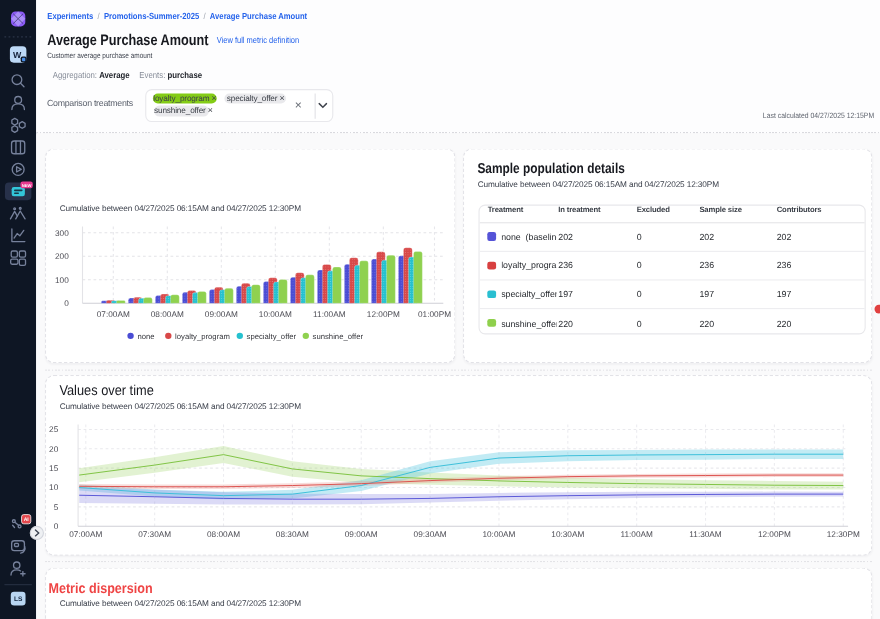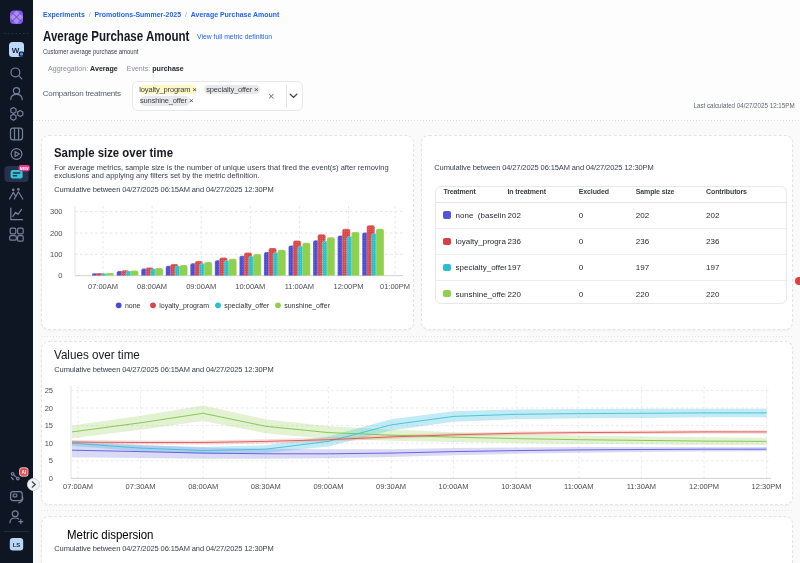--- a/index.html
+++ b/index.html
@@ -93,21 +93,21 @@
 <text x="16.5" y="546.6" text-anchor="middle" font-size="6" font-weight="bold" fill="#14273f">LS</text>
 </svg>
 <div id="header">
 <div class="t" style="left:9.6px;top:9.7px;font-size:8px;font-weight:bold;"><span class="sqz" style="transform:scaleX(0.87)"><span class="blue">Experiments</span><span style="color:#9aa0ab;font-weight:normal">&nbsp;&nbsp;/&nbsp;&nbsp;</span><span class="blue">Promotions-Summer-2025</span><span style="color:#9aa0ab;font-weight:normal">&nbsp;&nbsp;/&nbsp;&nbsp;</span><span class="blue">Average Purchase Amount</span></span></div>
 <div class="t" style="left:9.5px;top:27.7px;font-size:14px;font-weight:bold;color:#17191f"><span class="sqz" style="transform:scaleX(0.823)">Average Purchase Amount</span></div>
 <div class="t" style="left:164px;top:32.4px;font-size:8px;font-weight:normal;"><span class="sqz blue" style="transform:scaleX(0.853)">View full metric definition</span></div>
 <div class="t" style="left:9.8px;top:47.6px;font-size:7px;color:#3c414c"><span class="sqz" style="transform:scaleX(0.84)">Customer average purchase amount</span></div>
 <div class="t" style="left:15px;top:64.4px;font-size:8px;color:#878d99"><span class="sqz" style="transform:scaleX(0.885)">Aggregation:&nbsp;<span style="color:#22252c;font-weight:bold">Average</span><span style="display:inline-block;width:10px"></span>Events:&nbsp;<span style="color:#22252c;font-weight:bold">purchase</span></span></div>
 <div class="t" style="left:9.7px;top:89.3px;font-size:8px;letter-spacing:-0.03em;color:#5b616d">Comparison treatments</div>
 <div class="abs" style="left:99px;top:80.5px;width:170.5px;height:30.5px;background:#fff;border:1px solid #e8e8ec;border-radius:6px">
-      <div class="abs" style="left:6.3px;top:3px;width:57.5px;height:9.8px;background:#fef9c3;border-radius:5px;font-size:7.5px;color:#3c4048;text-align:center;line-height:9.8px;letter-spacing:-0.02em">loyalty_program&nbsp;<span style="font-size:8px">×</span></div>
+      <div class="abs" style="left:6.3px;top:3px;width:57.5px;height:9.8px;background:#84cc16;border-radius:5px;font-size:7.5px;color:#3c4048;text-align:center;line-height:9.8px;letter-spacing:-0.02em">loyalty_program&nbsp;<span style="font-size:8px">×</span></div>
       <div class="abs" style="left:71.3px;top:3px;width:56.2px;height:9.8px;background:#e9e9ec;border-radius:5px;font-size:7.5px;color:#3c4048;text-align:center;line-height:9.8px;letter-spacing:-0.02em">specialty_offer&nbsp;<span style="font-size:8px">×</span></div>
       <div class="abs" style="left:7px;top:14.5px;width:50px;height:9.8px;background:#e9e9ec;border-radius:5px;font-size:7.5px;color:#3c4048;text-align:center;line-height:9.8px;letter-spacing:-0.02em">sunshine_offer&nbsp;<span style="font-size:8px">×</span></div>
       <div class="abs" style="left:135px;top:8px;font-size:11px;color:#6b7078">×</div>
       <div class="abs" style="left:152.5px;top:3.5px;width:1px;height:23px;background:#e2e2e6"></div>
       <svg style="position:absolute;left:156px;top:11px" width="9" height="6" viewBox="0 0 9 6">
         <path d="M1.2,1.2 L4.5,4.4 L7.8,1.2" stroke="#3f434c" stroke-width="1.3" fill="none" stroke-linecap="round"></path>
       </svg>
     </div>
 <div class="t" style="right:6.5px;top:102.3px;font-size:7px;color:#5f646e"><span class="sqz" style="transform:scaleX(0.89);transform-origin:100% 50%">Last calculated 04/27/2025 12:15PM</span></div>
 <div class="dash" style="left:0;top:120px;width:767px"></div>
@@ -202,25 +202,24 @@
 <path d="M333.95,139.70 L333.95,94.69 Q333.95,92.69 335.95,92.69 L339.95,92.69 Q341.95,92.69 341.95,94.69 L341.95,139.70 Z" fill="#8fd14f" stroke="#ffffff" stroke-width="0.35" stroke-opacity="0.65"></path>
 <circle cx="76.7" cy="169.3" r="2.9" fill="#4a4cd4"></circle>
 <text x="82.9" y="172" font-size="7" fill="#33343a">none</text>
 <circle cx="111.0" cy="169.3" r="2.9" fill="#d84848"></circle>
 <text x="117.2" y="172" font-size="7" fill="#33343a">loyalty_program</text>
 <circle cx="176.0" cy="169.3" r="2.9" fill="#25c1cf"></circle>
 <text x="182.2" y="172" font-size="7" fill="#33343a">specialty_offer</text>
 <circle cx="236.0" cy="169.3" r="2.9" fill="#8fd14f"></circle>
 <text x="242.2" y="172" font-size="7" fill="#33343a">sunshine_offer</text>
 </svg>
-<div class="t" style="left:12.3px;top:9.2px;font-size:13px;font-weight:bold;color:#17191f"><span class="sqz" style="transform:scaleX(0.876)">Sample size over time</span></div>
-<div class="abs" style="left:12.3px;top:28px;width:347px;font-size:7.5px;line-height:8.1px;color:#3c414c">For average metrics, sample size is the number of unique users that fired the event(s) after removing exclusions and applying any filters set by the metric definition.</div>
 <div class="t" style="left:12.3px;top:49.4px;font-size:7.5px;letter-spacing:-0.015em;color:#3c414c">Cumulative between 04/27/2025 06:15AM and 04/27/2025 12:30PM</div>
 </div>
 <div class="card" style="left:388px;top:13px;width:372px;height:195px">
+<div class="t" style="left:12.3px;top:9.2px;font-size:13px;font-weight:bold;color:#17191f"><span class="sqz" style="transform:scaleX(0.832)">Sample population details</span></div>
 <div class="t" style="left:12.3px;top:27.4px;font-size:7.5px;letter-spacing:-0.015em;color:#3c414c">Cumulative between 04/27/2025 06:15AM and 04/27/2025 12:30PM</div>
 <div class="abs" style="left:13.3px;top:49.6px;width:351.5px;height:118.8px;border:1px solid #e8e8eb;border-radius:6px;overflow:hidden">
         <div class="t" style="left:7.1px;top:1.4px;font-size:7px;font-weight:bold;letter-spacing:-0.02em;color:#3a3f47">Treatment</div>
         <div class="t" style="left:71.2px;top:1.4px;font-size:7px;font-weight:bold;letter-spacing:-0.02em;color:#3a3f47">In treatment</div>
         <div class="t" style="left:142.5px;top:1.4px;font-size:7px;font-weight:bold;letter-spacing:-0.02em;color:#3a3f47">Excluded</div>
         <div class="t" style="left:199.5px;top:1.4px;font-size:7px;font-weight:bold;letter-spacing:-0.02em;color:#3a3f47">Sample size</div>
         <div class="t" style="left:269.8px;top:1.4px;font-size:7px;font-weight:bold;letter-spacing:-0.02em;color:#3a3f47">Contributors</div>
         <div class="abs" style="left:0;top:15.7px;width:352px;height:1px;background:#e5e5e8"></div>
         <div class="abs" style="left:7.1px;top:24.9px;width:7.5px;height:7.5px;border-radius:2px;background:#5553d7"></div>
         <div class="t" style="left:19.299999999999997px;top:24.8px;width:50px;overflow:hidden;font-size:8px;color:#26292e">none&nbsp;&nbsp;(baseline)</div>
@@ -296,21 +295,21 @@
 <polygon points="30.0,101.2 98.6,103.3 161.2,105.4 223.8,106.8 286.4,107.2 349.0,107.2 411.6,106.1 474.2,105.4 536.8,105.1 599.4,105.1 662.0,104.9 724.6,105.1 724.6,109.3 662.0,109.5 599.4,110.0 536.8,110.7 474.2,111.8 411.6,113.2 349.0,114.9 286.4,116.3 223.8,116.7 161.2,116.7 98.6,116.0 30.0,115.3" fill="#8886e0" fill-opacity="0.3"></polygon>
 <polyline points="30.0,89.9 98.6,80.8 161.2,71.3 223.8,84.3 286.4,90.6 349.0,93.1 411.6,95.2 474.2,96.6 536.8,97.7 599.4,98.4 662.0,99.1 724.6,99.4" fill="none" stroke="#7fc344" stroke-width="0.9"></polyline>
 <polyline points="30.0,101.2 98.6,106.1 161.2,108.6 223.8,107.2 286.4,99.4 349.0,82.9 411.6,74.4 474.2,72.3 536.8,71.6 599.4,71.3 662.0,70.9 724.6,70.9" fill="none" stroke="#3dbfda" stroke-width="0.9"></polyline>
 <polyline points="30.0,100.1 98.6,100.5 161.2,100.5 223.8,99.4 286.4,97.7 349.0,94.9 411.6,92.8 474.2,91.3 536.8,90.6 599.4,90.3 662.0,89.9 724.6,89.9" fill="none" stroke="#dd5350" stroke-width="0.9"></polyline>
 <polyline points="30.0,108.2 98.6,109.6 161.2,111.1 223.8,111.8 286.4,111.8 349.0,111.1 411.6,109.6 474.2,108.6 536.8,107.9 599.4,107.5 662.0,107.2 724.6,107.2" fill="none" stroke="#5a58d8" stroke-width="0.9"></polyline>
 </svg>
 <div class="t" style="left:12.3px;top:5.3px;font-size:13px;font-weight:normal;color:#17191f"><span class="sqz" style="transform:scaleX(0.895)">Values over time</span></div>
 <div class="t" style="left:12.3px;top:22.9px;font-size:7.5px;letter-spacing:-0.015em;color:#3c414c">Cumulative between 04/27/2025 06:15AM and 04/27/2025 12:30PM</div>
 </div>
 <div class="card" style="left:8px;top:394px;width:752px;height:120px">
-<div class="t" style="left:25px;top:9.6px;font-size:13px;font-weight:normal;color:#000000"><span class="sqz" style="transform:scaleX(0.88)">Metric dispersion</span></div>
+<div class="t" style="left:2px;top:9.6px;font-size:13px;font-weight:bold;color:#ef4444"><span class="sqz" style="transform:scaleX(0.88)">Metric dispersion</span></div>
 <div class="t" style="left:12.3px;top:27.1px;font-size:7.5px;letter-spacing:-0.015em;color:#3c414c">Cumulative between 04/27/2025 06:15AM and 04/27/2025 12:30PM</div>
 </div>
 <div class="dash" style="left:8px;top:214px;width:752px;opacity:.7"></div>
 <div class="dash" style="left:8px;top:388px;width:752px;opacity:.7"></div>
 </div>
 <div class="abs" style="left:27px;top:478px;width:13px;height:13px;border-radius:50%;background:#eef0f3;border:1px solid #d3d6dd;z-index:30">
     <svg width="13" height="13" viewBox="0 0 13 13" style="position:absolute;left:-1px;top:-1px">
       <path d="M5.2,3.8 L8.2,6.5 L5.2,9.2" stroke="#3a4150" stroke-width="1.2" fill="none" stroke-linecap="round"></path>
     </svg>
   </div>

